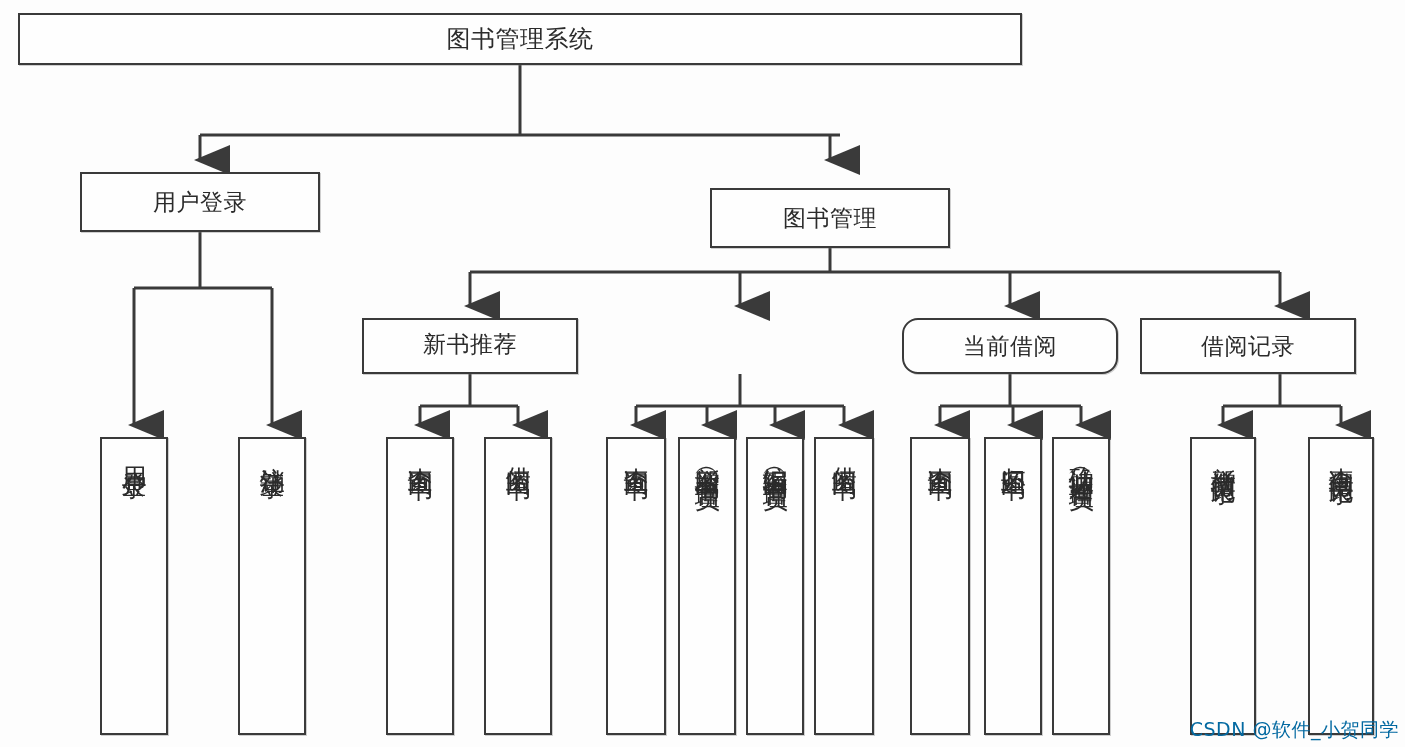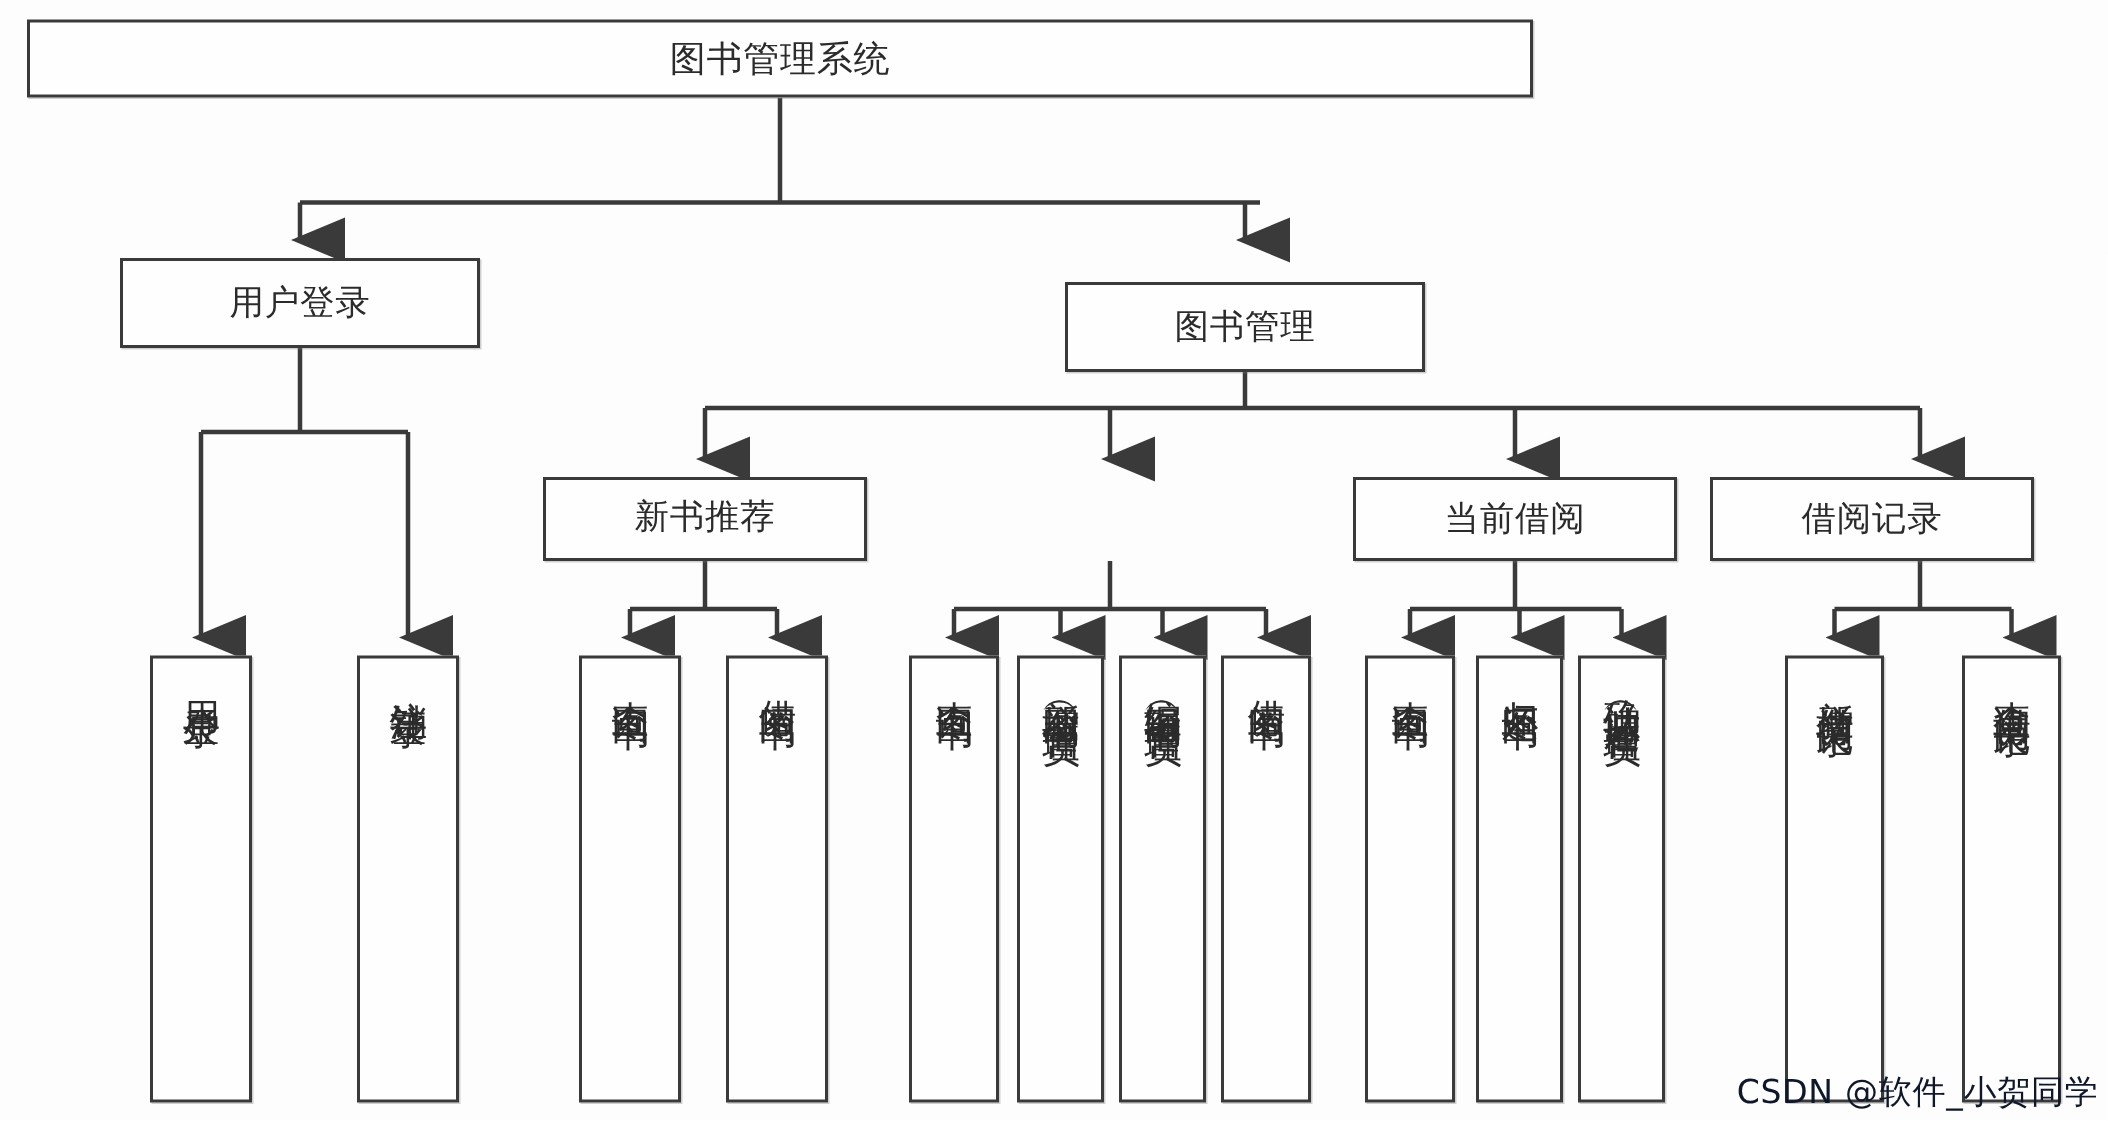--- a/index.html
+++ b/index.html
@@ -54,22 +54,22 @@
     writing-mode: vertical-rl;
     text-orientation: upright;
     font-size: 25px;
     line-height: 1.18;
     letter-spacing: 3px;
   }
   #watermark {
     position: absolute;
     right: 6px;
     bottom: 4px;
-    font-size: 22px;
-    color: #0f172a;
+    font-size: 19px;
+    color: #0369a1;
     font-family: "DejaVu Sans", "Liberation Sans", sans-serif;
     white-space: nowrap;
     letter-spacing: 0.5px;
     text-align: center;
   }
 </style>
 </head>
 <body>
 
 <div id="canvas">
@@ -132,21 +132,21 @@
   <div class="node h" style="left:80px; top:172px; width:240px; height:60px;">
     <span class="label">用户登录</span>
   </div>
   <div class="node h" style="left:710px; top:188px; width:240px; height:60px;">
     <span class="label">图书管理</span>
   </div>
 
   <div class="node h" style="left:362px; top:318px; width:216px; height:56px;font-family:Liberation Mono, monospace;">
     <span class="label">新书推荐</span>
   </div>
-  <div class="node h" style="left:902px; top:318px; width:216px; height:56px;">
+  <div class="node h" style="left:902px; top:318px; width:216px; height:56px;border-radius:16px;">
     <span class="label">当前借阅</span>
   </div>
   <div class="node h" style="left:1140px; top:318px; width:216px; height:56px;">
     <span class="label">借阅记录</span>
   </div>
 
   <div class="node v" style="left:100px; top:437px; width:68px; height:298px;">
     <span class="label">用户登录</span>
   </div>
   <div class="node v" style="left:238px; top:437px; width:68px; height:298px;">

